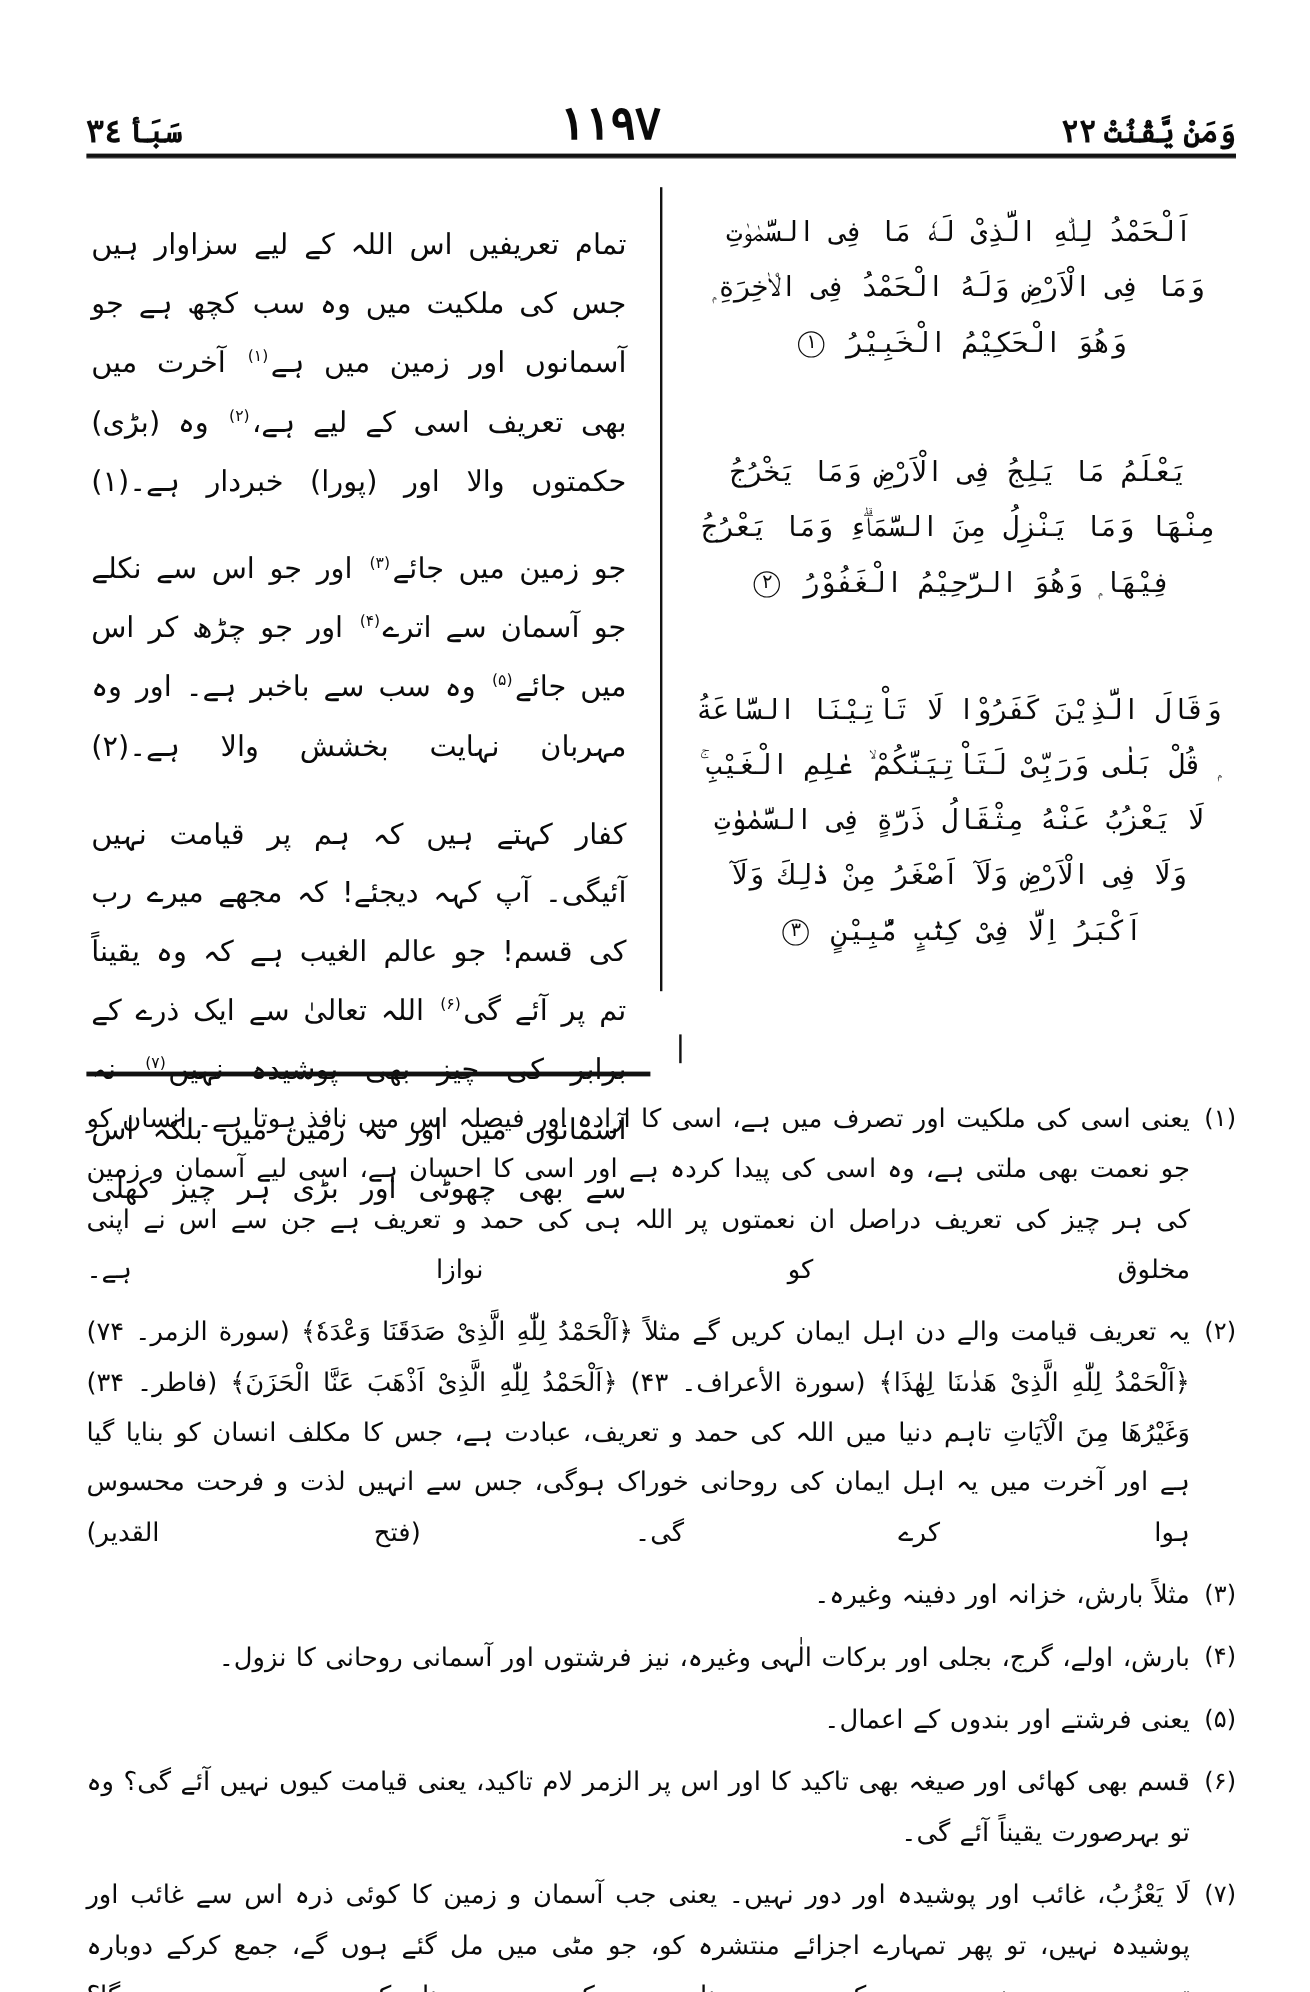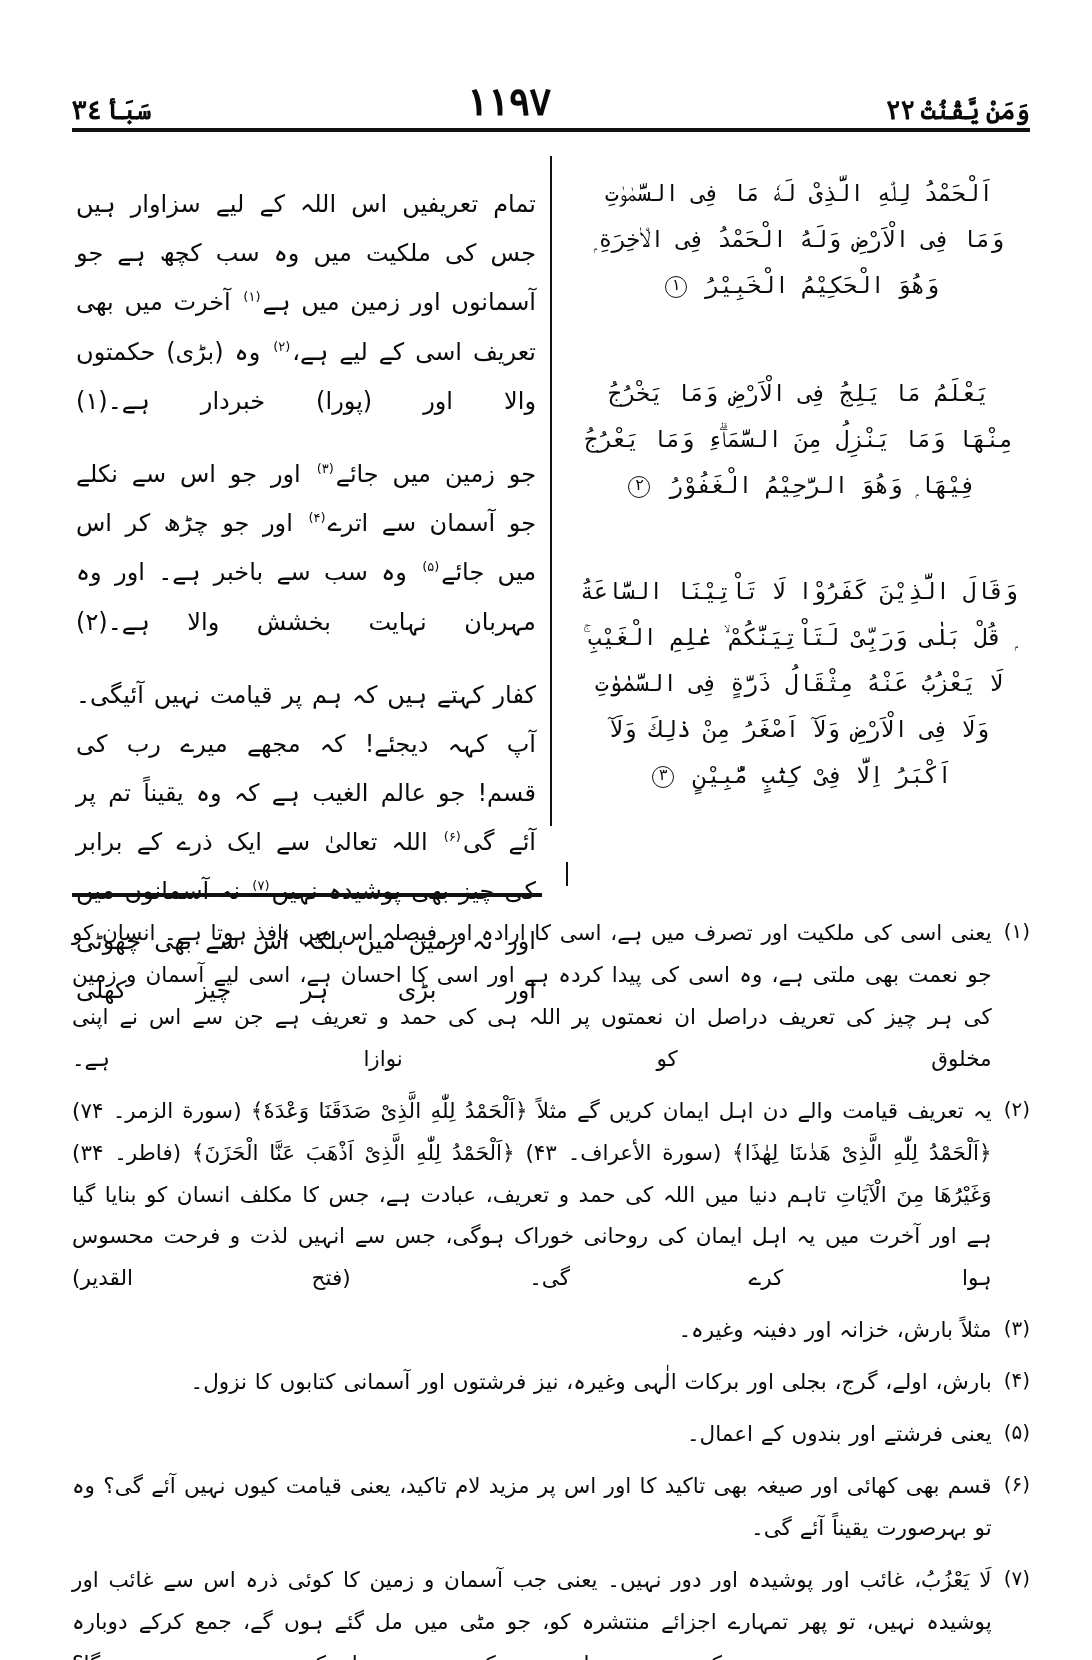--- a/index.html
+++ b/index.html
@@ -25,21 +25,21 @@
     height:46px;
     display:flex;
     align-items:flex-end;
     justify-content:space-between;
     direction:rtl;
   }
   .hdr-item{
     font-size:25px;
     line-height:1.1;
     white-space:nowrap;
-    font-family:Liberation Serif, serif;
+    font-family:Liberation Sans, sans-serif;
     font-weight:600;
     letter-spacing:0px;
     text-align:center;
   }
   .hdr-center{
     font-size:36px;
     font-weight:700;
     letter-spacing:1px;
     direction:ltr;
     transform:translateX(-10px);
@@ -74,21 +74,21 @@
   }
   .col-divider{
     width:0px;
     border-right:2px solid #111;
     margin:8px 0 0 0;
     height:670px;
   }
   .col-urdu{
     width:50%;
     box-sizing:border-box;
-    padding:8px 14px 0 4px;
+    padding:8px 28px 0 4px;
     direction:rtl;
   }
 
   .ayah-block{
     margin-bottom:40px;
     text-align:center;
     font-size:23px;
     line-height:2.0;
     font-family:Liberation Mono, monospace;
     font-weight:500;
@@ -227,31 +227,31 @@
       <span class="fn-text">یہ تعریف قیامت والے دن اہل ایمان کریں گے مثلاً ﴿اَلْحَمْدُ لِلّٰهِ الَّذِىْ صَدَقَنَا وَعْدَهٗ﴾ (سورة الزمر۔ ۷۴) ﴿اَلْحَمْدُ لِلّٰهِ الَّذِىْ هَدٰىنَا لِهٰذَا﴾ (سورة الأعراف۔ ۴۳) ﴿اَلْحَمْدُ لِلّٰهِ الَّذِىْ اَذْهَبَ عَنَّا الْحَزَنَ﴾ (فاطر۔ ۳۴) وَغَيْرُهَا مِنَ الْآيَاتِ تاہم دنیا میں اللہ کی حمد و تعریف، عبادت ہے، جس کا مکلف انسان کو بنایا گیا ہے اور آخرت میں یہ اہل ایمان کی روحانی خوراک ہوگی، جس سے انہیں لذت و فرحت محسوس ہوا کرے گی۔ (فتح القدیر)</span>
     </div>
 
     <div class="fn-item">
       <span class="fn-marker">(۳)</span>
       <span class="fn-text single">مثلاً بارش، خزانہ اور دفینہ وغیرہ۔</span>
     </div>
 
     <div class="fn-item">
       <span class="fn-marker">(۴)</span>
-      <span class="fn-text single">بارش، اولے، گرج، بجلی اور برکات الٰہی وغیرہ، نیز فرشتوں اور آسمانی کتابوں کا نزول۔</span>
+      <span class="fn-text single">بارش، اولے، گرج، بجلی اور برکات الٰہی وغیرہ، نیز فرشتوں اور آسمانی روحانی کا نزول۔</span>
     </div>
 
     <div class="fn-item">
       <span class="fn-marker">(۵)</span>
       <span class="fn-text single">یعنی فرشتے اور بندوں کے اعمال۔</span>
     </div>
 
     <div class="fn-item">
       <span class="fn-marker">(۶)</span>
-      <span class="fn-text single">قسم بھی کھائی اور صیغہ بھی تاکید کا اور اس پر مزید لام تاکید، یعنی قیامت کیوں نہیں آئے گی؟ وہ تو بہرصورت یقیناً آئے گی۔</span>
+      <span class="fn-text single">قسم بھی کھائی اور صیغہ بھی تاکید کا اور اس پر الزمر لام تاکید، یعنی قیامت کیوں نہیں آئے گی؟ وہ تو بہرصورت یقیناً آئے گی۔</span>
     </div>
 
     <div class="fn-item">
       <span class="fn-marker">(۷)</span>
       <span class="fn-text">لَا يَعْزُبُ، غائب اور پوشیدہ اور دور نہیں۔ یعنی جب آسمان و زمین کا کوئی ذرہ اس سے غائب اور پوشیدہ نہیں، تو پھر تمہارے اجزائے منتشرہ کو، جو مٹی میں مل گئے ہوں گے، جمع کرکے دوبارہ تمہیں زندہ کر دینا کیوں ناممکن ہو گا؟</span>
     </div>
 
   </div>
 
 </div>

